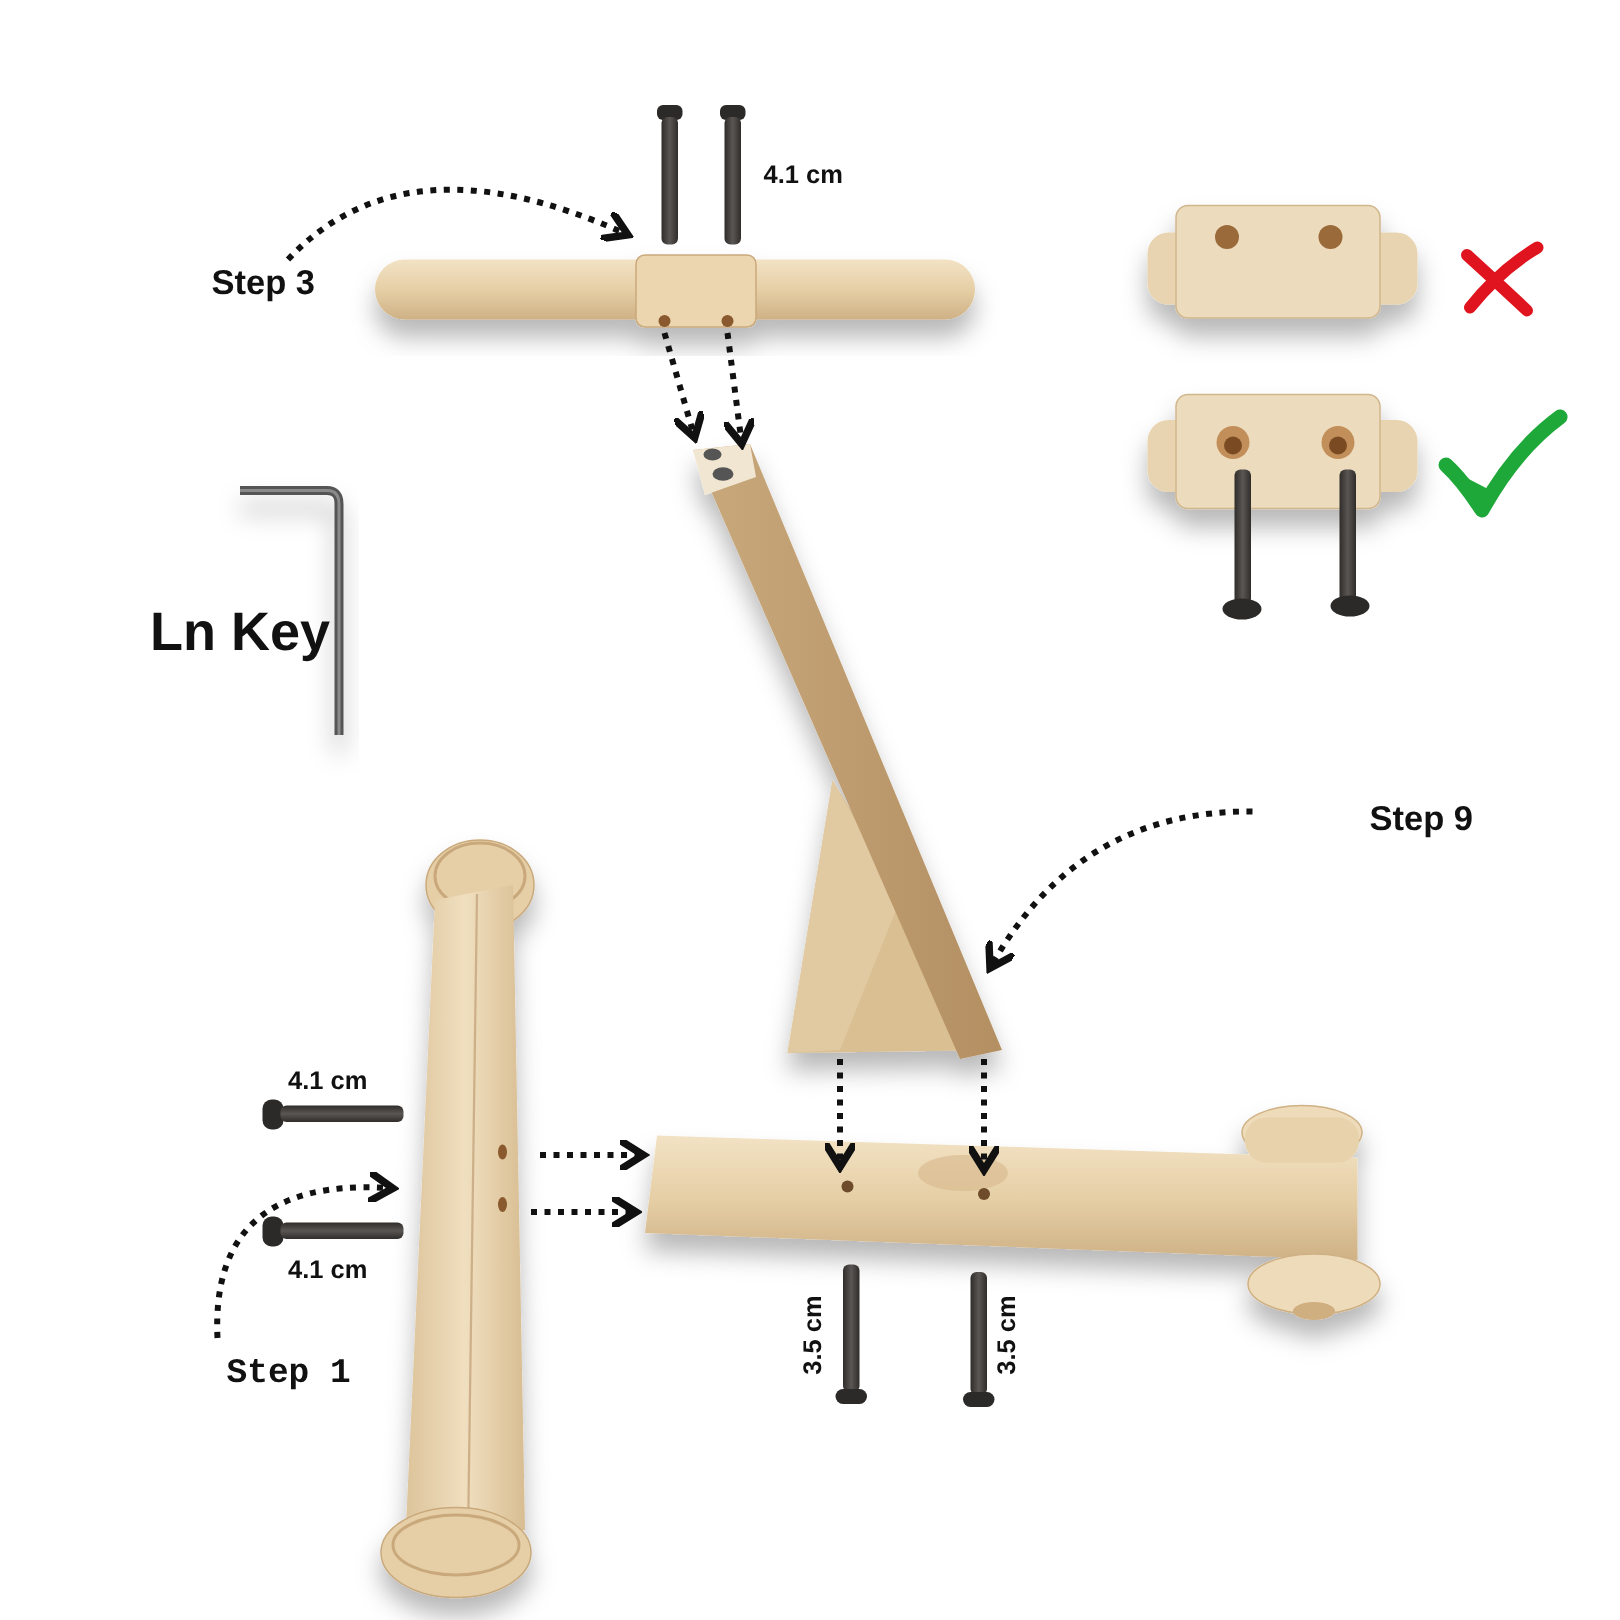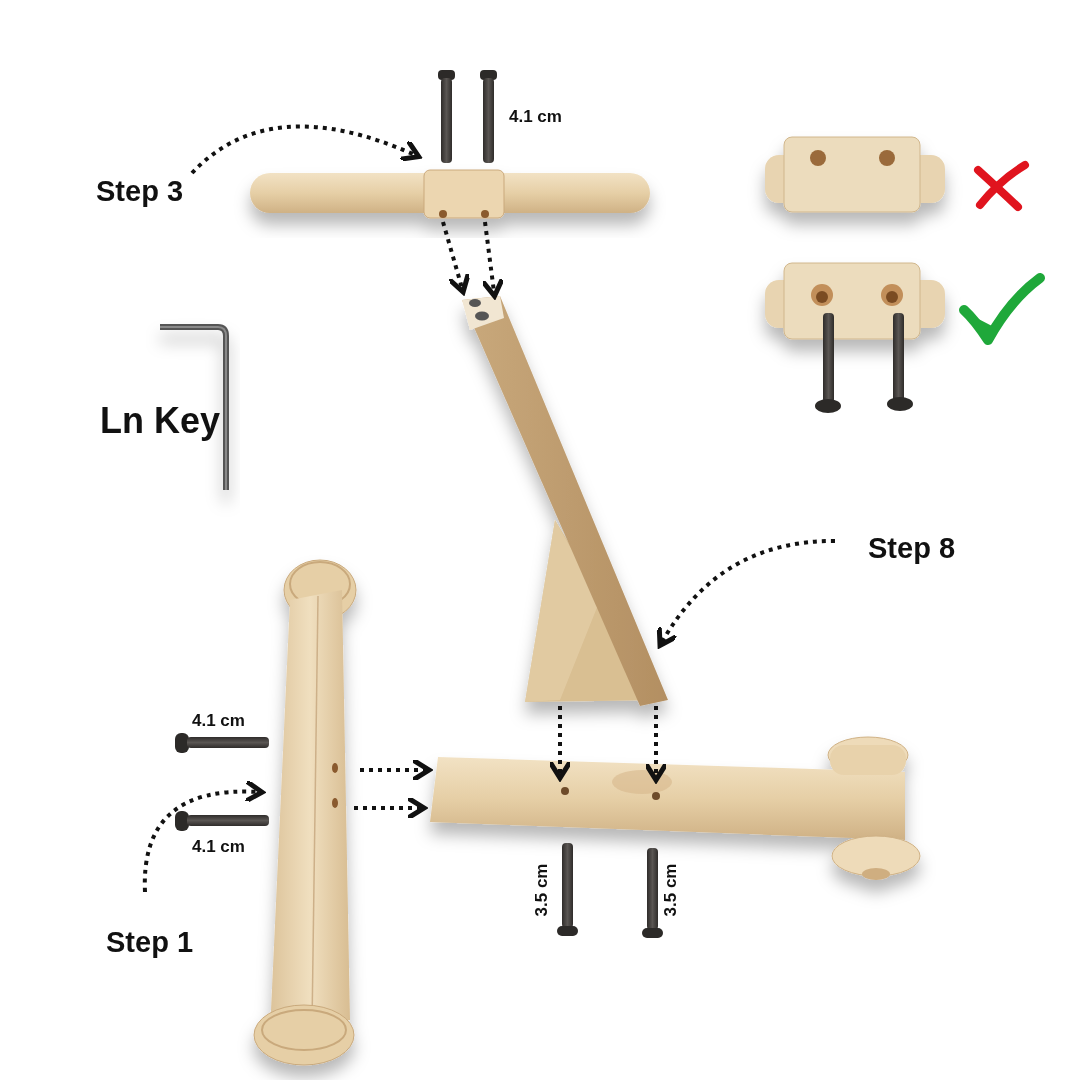--- a/index.html
+++ b/index.html
@@ -1,19 +1,19 @@
 <!DOCTYPE html>
 <html><head>
   <meta charset="utf-8">
   <style>
     html, body { margin: 0; padding: 0; background: #ffffff; }
     body { width: 1080px; height: 1080px; position: relative; overflow: hidden;
            font-family: "Liberation Sans", "DejaVu Sans", sans-serif; }
     .lbl { position: absolute; font-weight: 700; color: #111; white-space: nowrap; }
-    .step { font-size: 29px; }
+    .step { font-size: 23px; margin-left: 45px; }
     .dim  { font-size: 17px; }
     .key  { font-size: 36px; font-weight: 700; }
     svg.full { position: absolute; left: 0; top: 0; width: 1080px; height: 1080px; }
   </style>
 </head>
 <body>
 
 <svg class="full" viewBox="0 0 1080 1080">
   <defs>
     <linearGradient id="woodH" x1="0" y1="0" x2="0" y2="1">
@@ -157,22 +157,22 @@
     <path d="M656,706 L656,776" marker-end="url(#arrowHead)"></path>
 
     <path d="M360,770 L425,770" marker-end="url(#arrowHead)"></path>
     <path d="M354,808 L420,808" marker-end="url(#arrowHead)"></path>
 
     <path d="M145,892 Q140,785 258,792" marker-end="url(#arrowHead)"></path>
   </g>
 </svg>
 
 <div class="lbl step" style="left:96px; top:175px;">Step 3</div>
-<div class="lbl step" style="left:868px; top:532px;">Step 8</div>
-<div class="lbl step" style="left:106px; top:926px;">Step 1</div>
+<div class="lbl step" style="left:868px; top:532px;">Step 9</div>
+<div class="lbl step" style="left:106px; top:902px;font-family:Liberation Mono, monospace;">Step 1</div>
 
 <div class="lbl key" style="left:100px; top:400px;">Ln Key</div>
 
 <div class="lbl dim" style="left:509px; top:107px;">4.1 cm</div>
 <div class="lbl dim" style="left:192px; top:711px;">4.1 cm</div>
 <div class="lbl dim" style="left:192px; top:837px;">4.1 cm</div>
 
 <div class="lbl dim" style="left:516px; top:880px; transform: rotate(-90deg); transform-origin: center;">3.5 cm</div>
 <div class="lbl dim" style="left:645px; top:880px; transform: rotate(-90deg); transform-origin: center;">3.5 cm</div>
 

